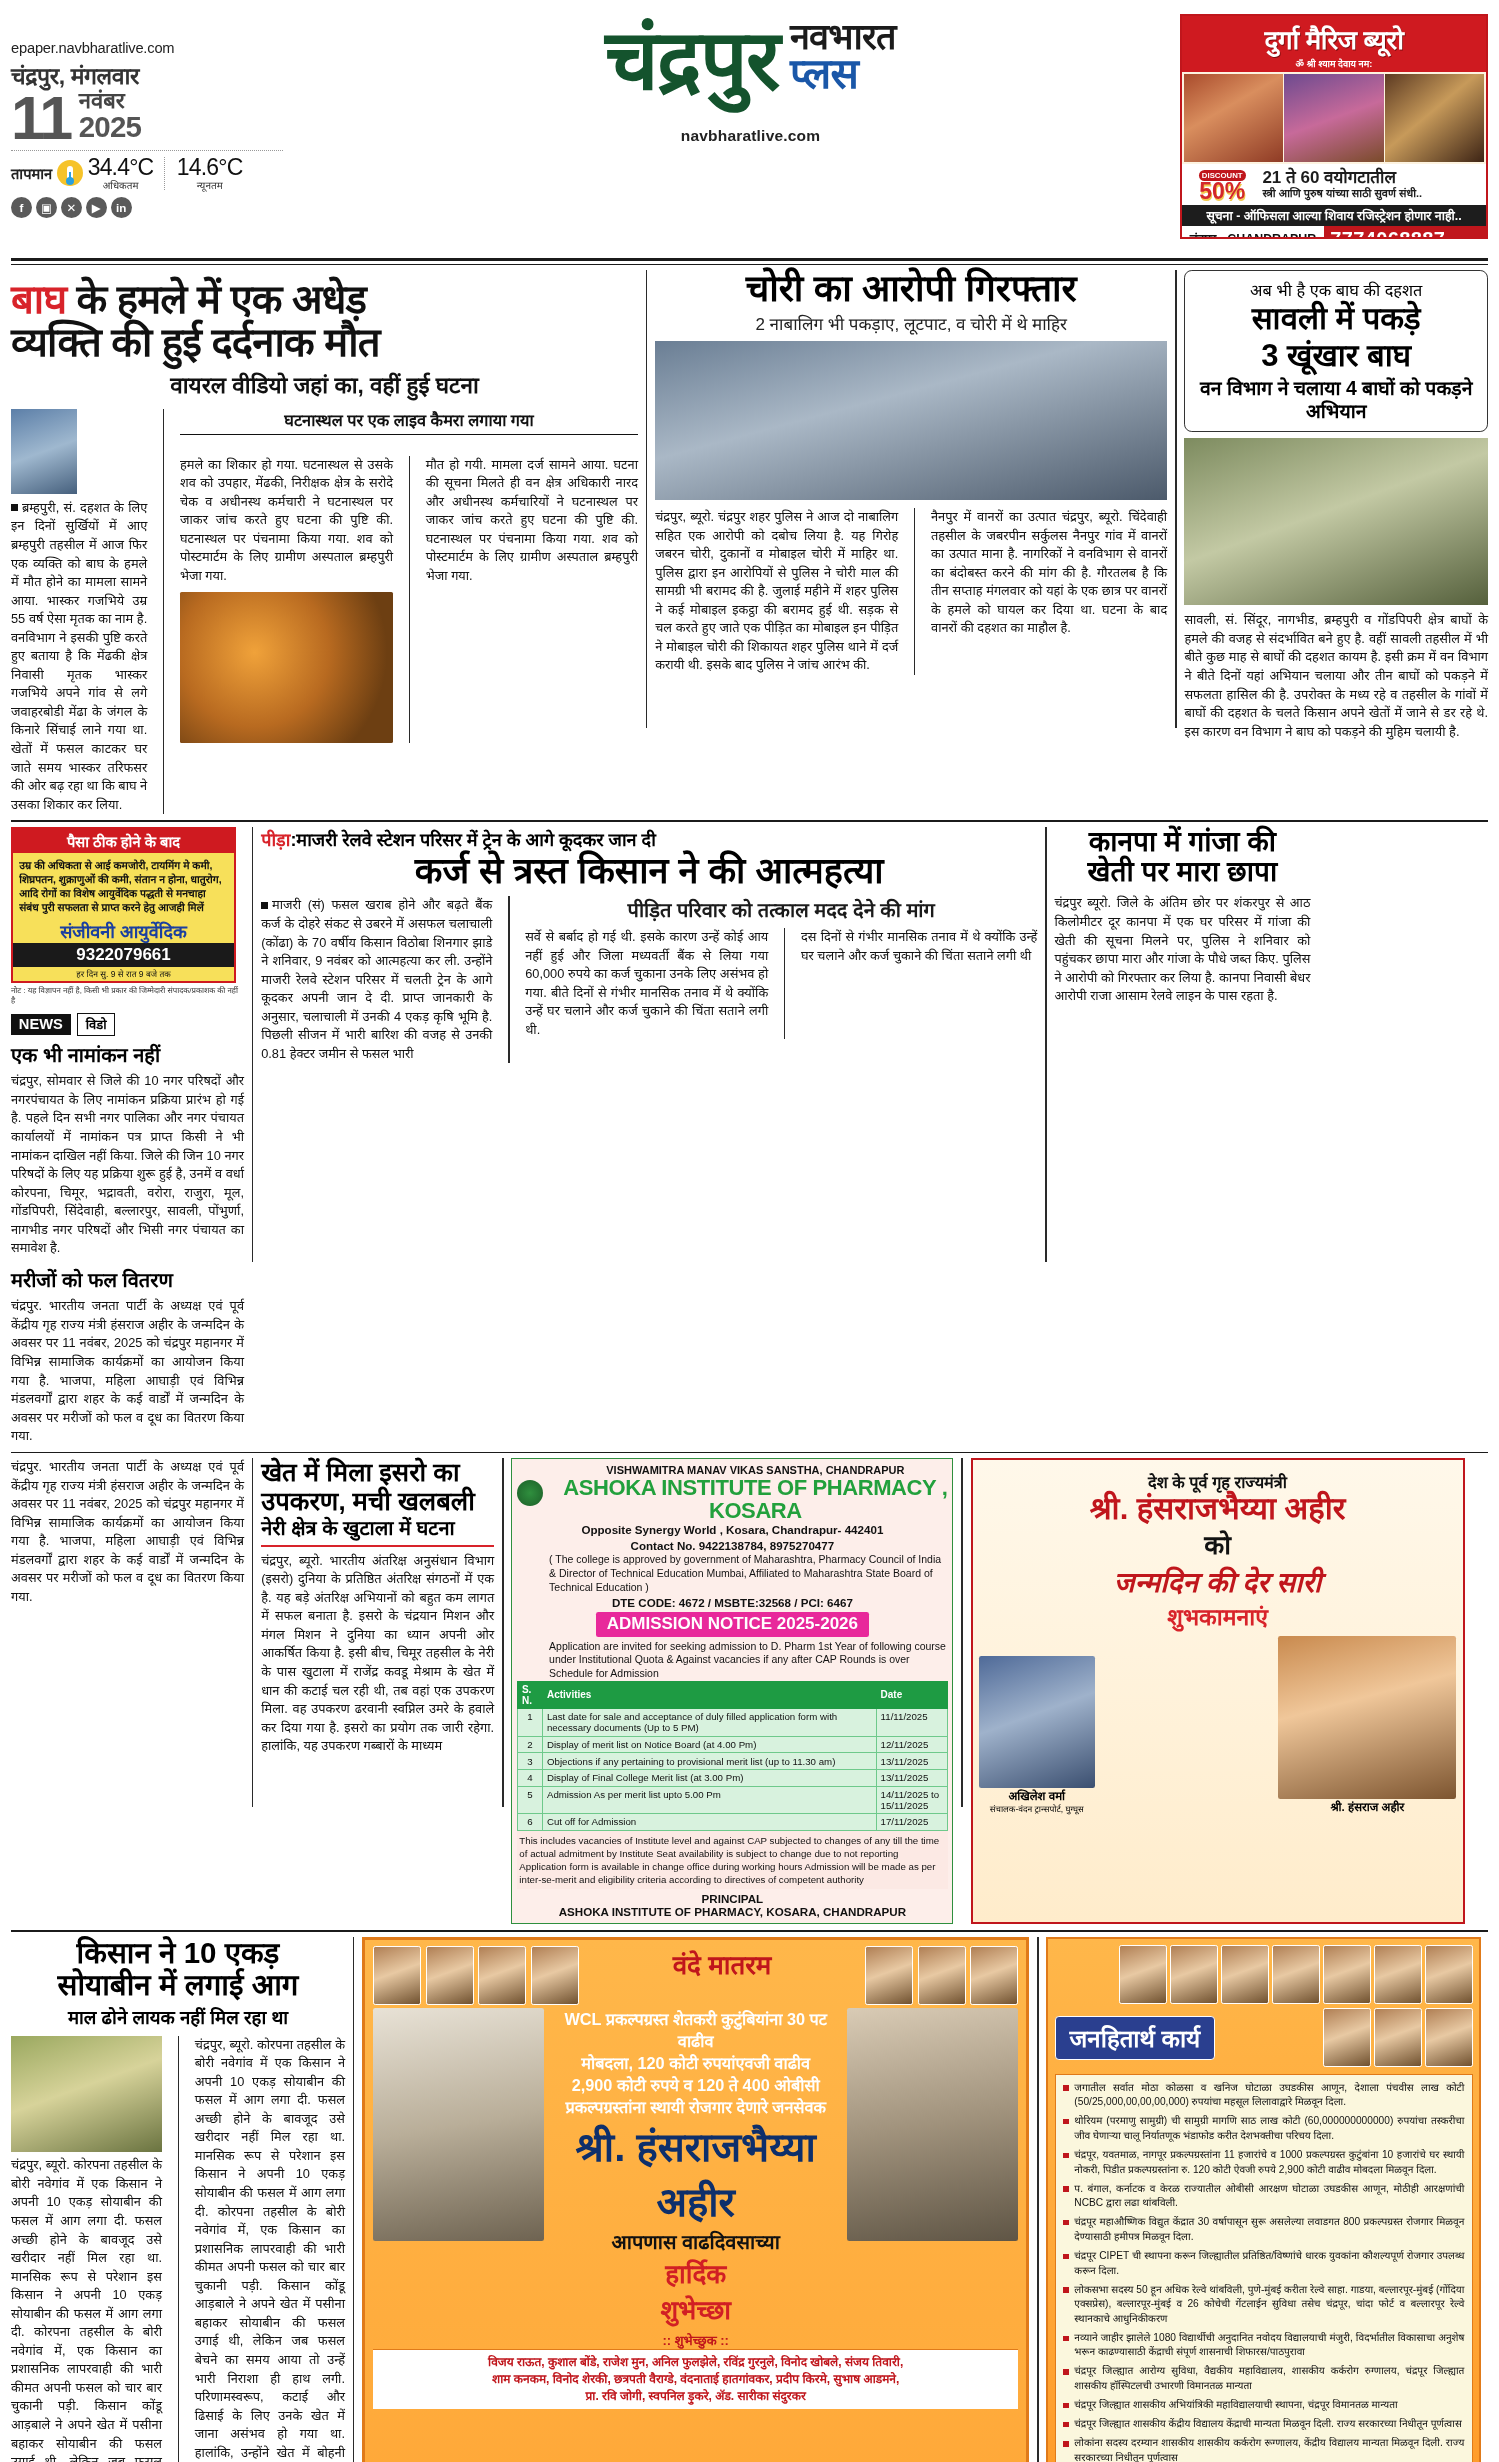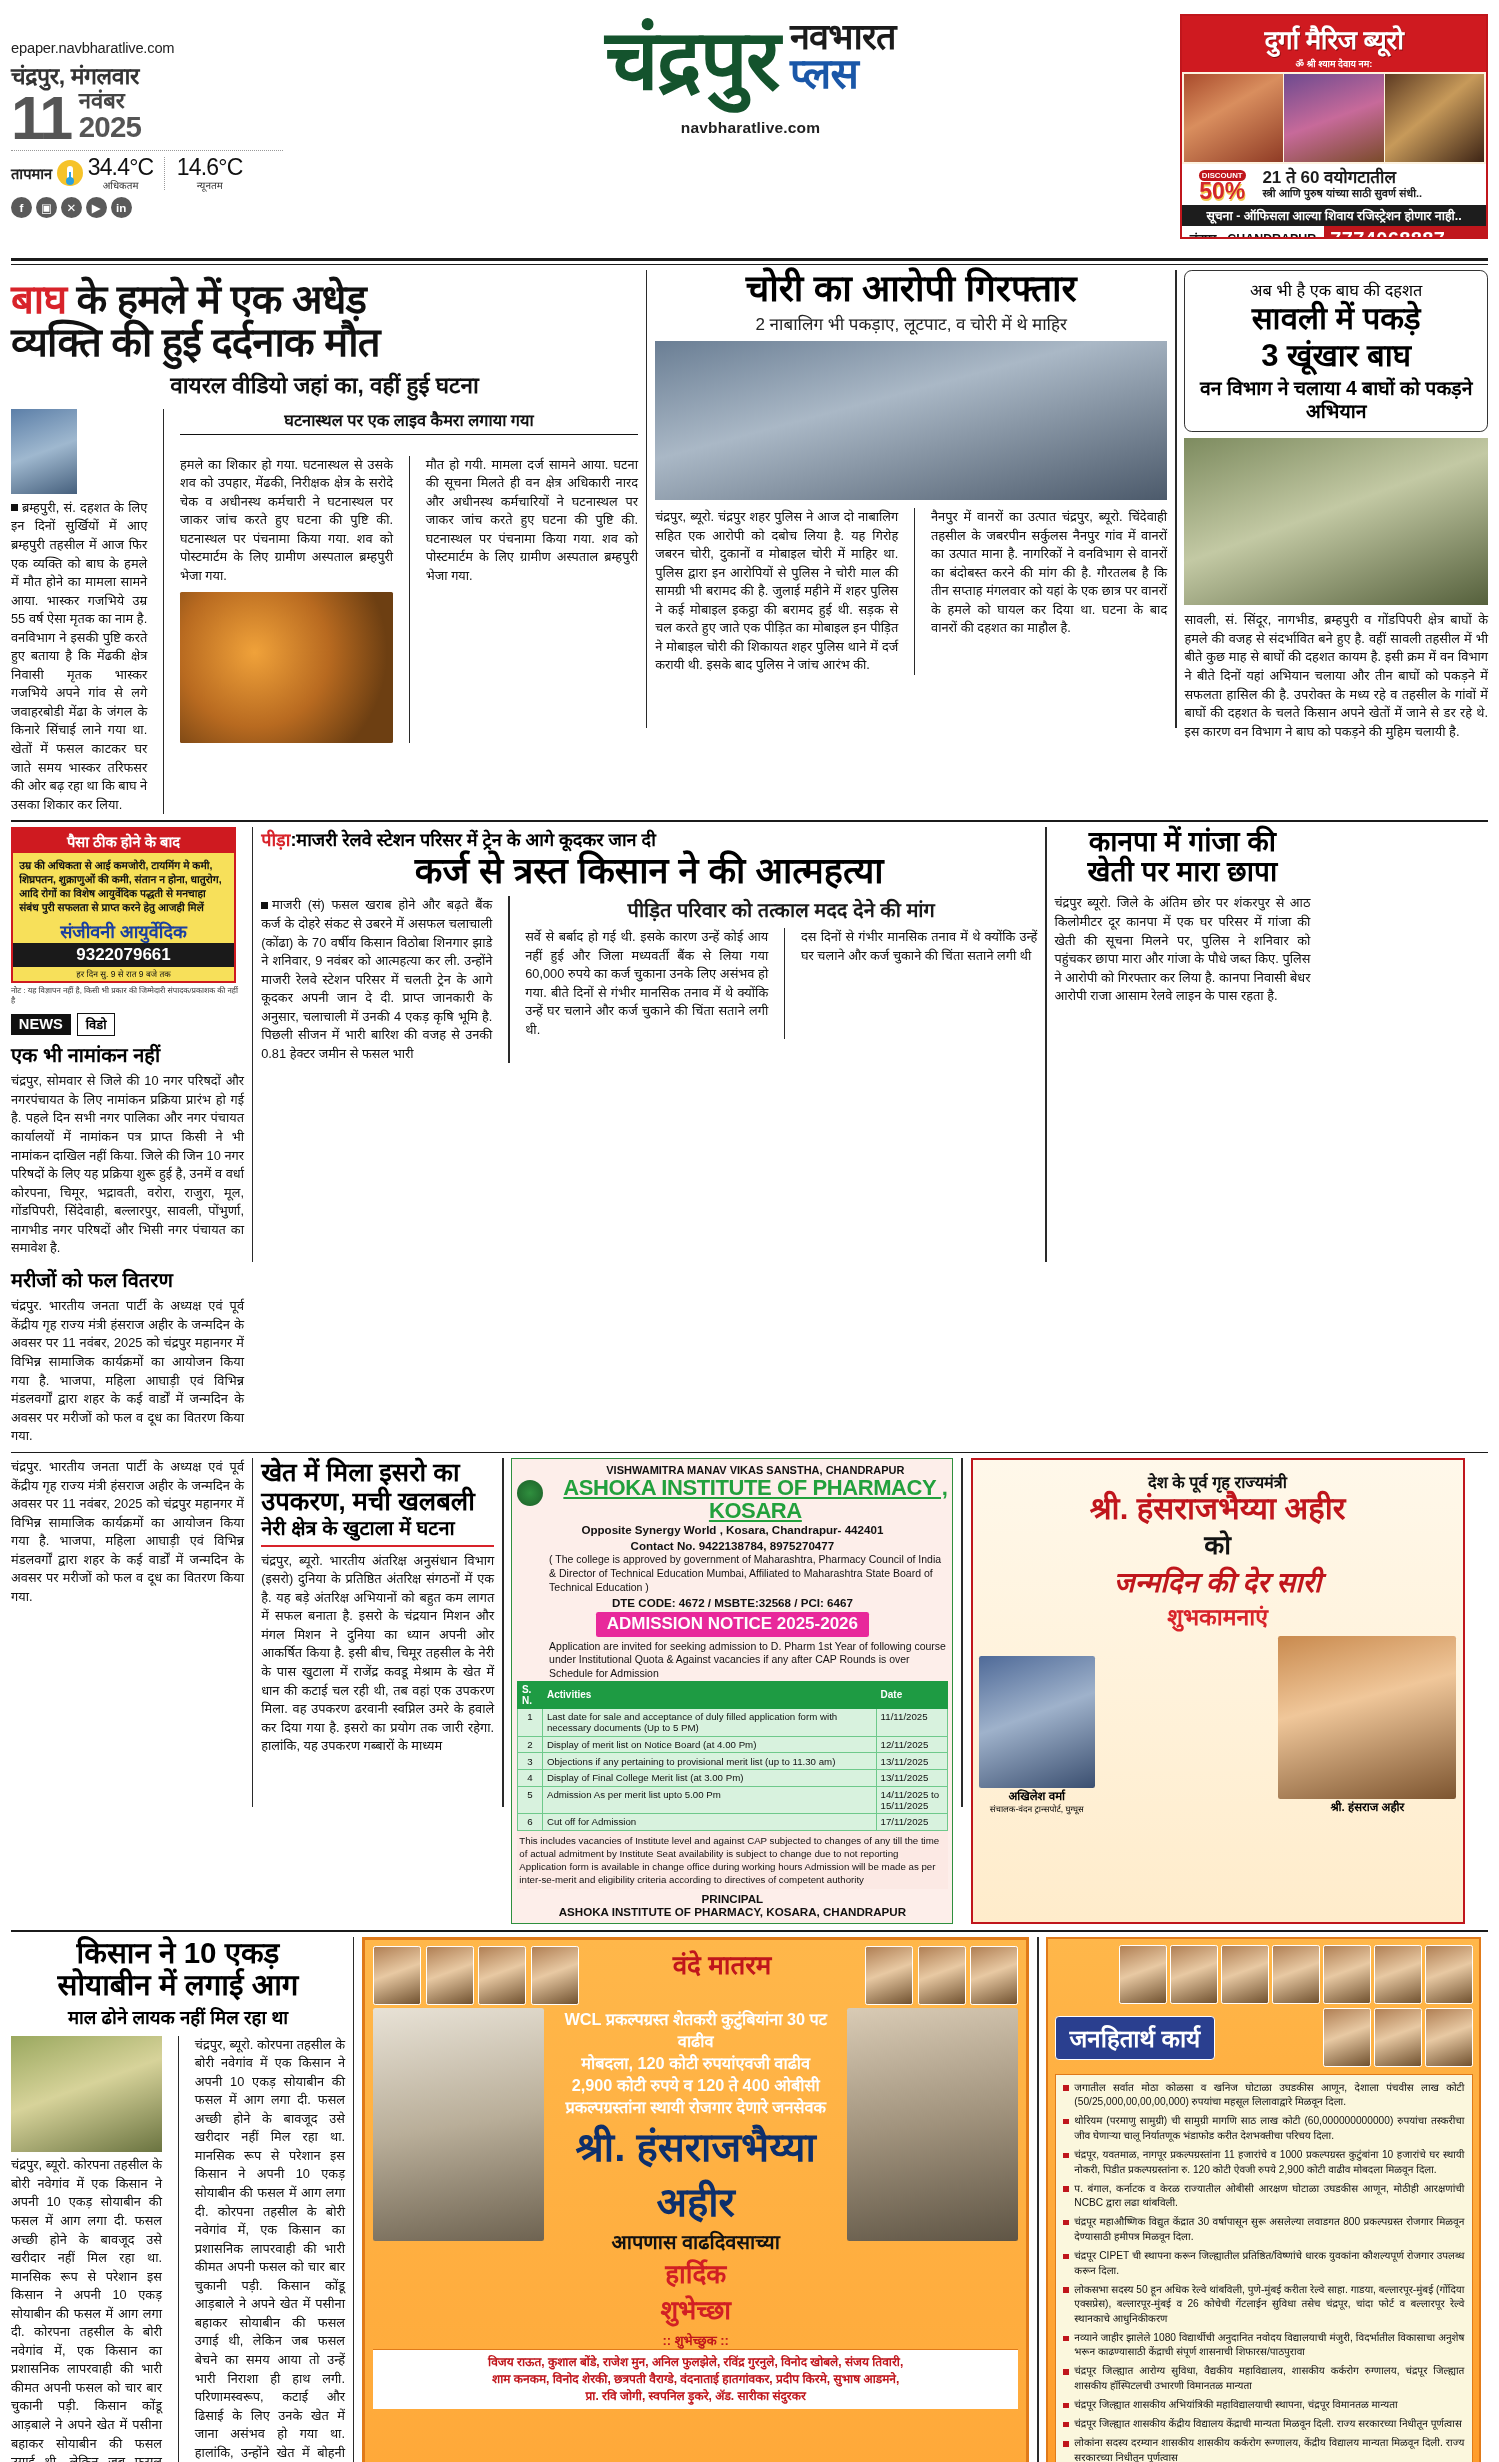--- a/index.html
+++ b/index.html
@@ -57,21 +57,21 @@
   .mh-center { flex: 1; text-align: center; position: relative; padding-top: 6.2px;}
   .logo-line { display: flex; align-items: flex-end; justify-content: center; gap: 11px; }
   .logo-chandrapur {
     font-size: 84px; font-weight: 800; color: #14532d; line-height: 0.92;
     letter-spacing: -1.6px;
     text-align: right;
   }
   .logo-nav { text-align: left; padding-bottom: 4.7px;}
   .logo-navbharat { font-size: 36px; font-weight: 800; color: #1b1b1b; line-height: 0.95; letter-spacing: -0.8px;}
   .logo-plus { font-size: 42px; font-weight: 800; color: #1a57a8; line-height: 0.95; letter-spacing: -0.8px;}
-  .mh-site { font-size: 15.5px; font-weight: 700; color: #222; margin-top: 20px; letter-spacing: 0.2px;}
+  .mh-site { font-size: 15.5px; font-weight: 700; color: #222; margin-top: 28px; letter-spacing: 0.2px;}
 
   
   .ad-durga {
     width: 308px; height: 225px; border: 2.3px solid #c0161c; position: relative;
     background: #fdf3e0; overflow: hidden;
   }
   .ad-durga .band {
     background: #cf1a20; color: #fff; text-align: center; padding: 4.7px 0 2.3px 0;
   }
   .ad-durga .band .t1 { font-size: 26px; font-weight: 800; letter-spacing: -0.4px; text-shadow: 0.8px 0.8px 0 #7a0d10;}
@@ -140,21 +140,21 @@
   .news-badge .nb { background:#111;color:#fff;font-weight:800;font-size:14.7px;padding:2.3px 7.8px;}
   .news-badge .vid { border:1.6px solid #111; font-size:13px; font-weight:700; padding: 1.6px 7.8px;}
 
   
   .mid-kicker { font-size: 18px; font-weight:600; }
   .mid-hl { font-size: 36px; font-weight: 800; line-height:1.1;}
 
   
   .ad-ashoka { border: 1.6px solid #2f8f3e; background:#fdeeea; padding: 4.7px; width: 442px;}
   .ad-ashoka .org { text-align:center; font-size: 11px; font-weight:700; color:#111;}
-  .ad-ashoka .title { text-align:center; font-size: 22px; font-weight:800; color:#22a03c; letter-spacing:-0.4px; line-height:1.05;text-decoration:underline;}
+  .ad-ashoka .title { text-align:center; font-size: 22px; font-weight:800; color:#22a03c; letter-spacing:-0.4px; line-height:1.05;}
   .ad-ashoka .sub { text-align:center; font-size: 11.6px; font-weight:700; color:#111; line-height:1.35;}
   .ad-ashoka .note { text-align:left; font-size: 10.5px; color:#111; line-height:1.3;margin-left:32px;}
   .ad-ashoka .dte { text-align:center; font-size: 11.6px; font-weight:700; color:#111; margin-top:1.6px;}
   .ad-ashoka .adm { text-align:center; margin: 3.1px 0;}
   .ad-ashoka .adm span { background:#e8299b;color:#fff;font-size:17px;font-weight:800;padding:2.3px 11px;border-radius:2.3px; display:inline-block;}
   .ad-ashoka table { width:100%; border-collapse: collapse; font-size: 9.7px;}
   .ad-ashoka th { background:#1e9b43; color:#fff; text-align:left; padding: 2.3px 3.9px; font-size:10px; border:0.8px solid #1e9b43;}
   .ad-ashoka td { border:0.8px solid #6ec98b; padding: 2.3px 3.9px; background:#d8f2de; color:#111; vertical-align: top;}
   .ad-ashoka td.n { text-align:center; width: 25px;}
   .ad-ashoka td.d { width: 71px; }

